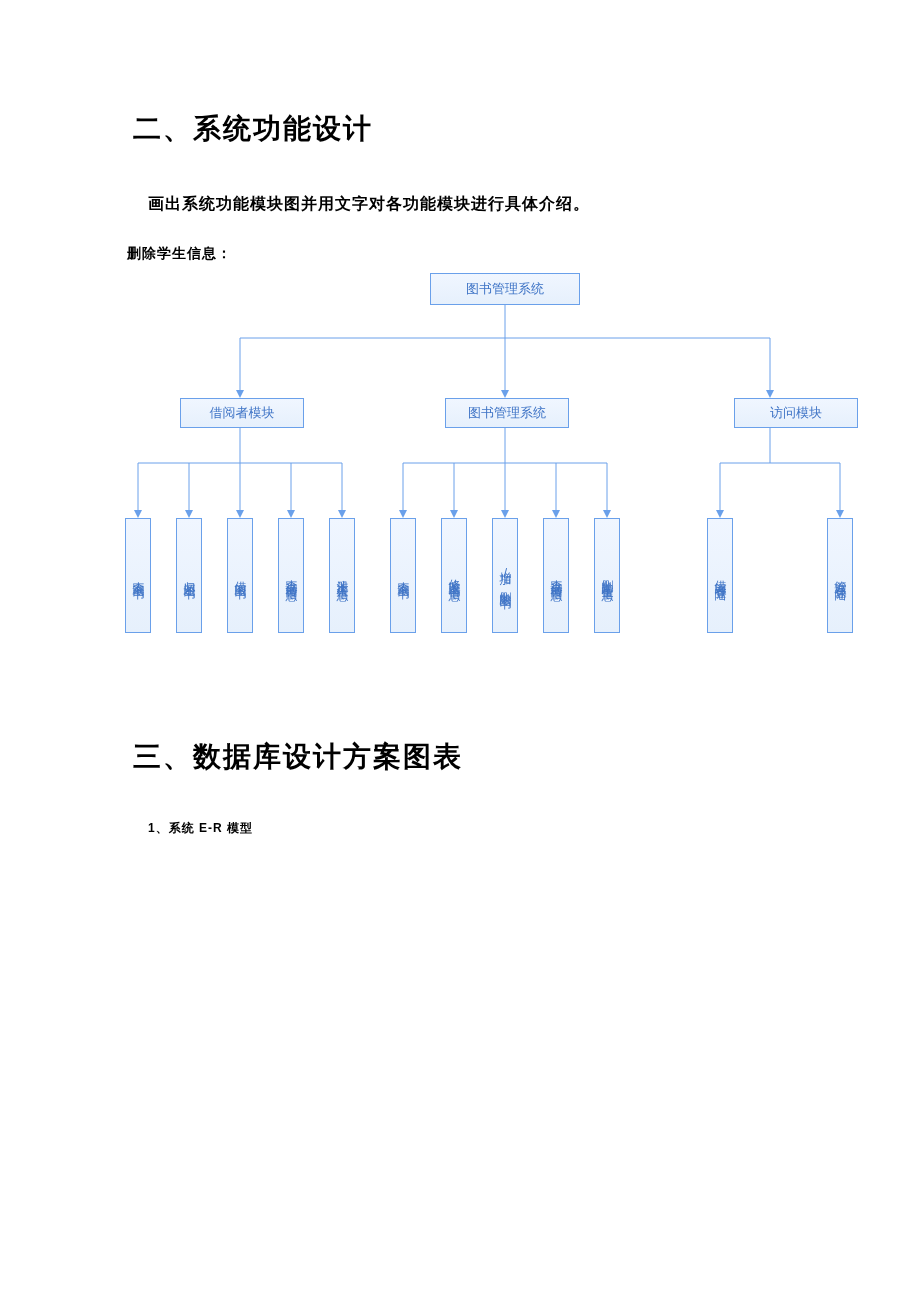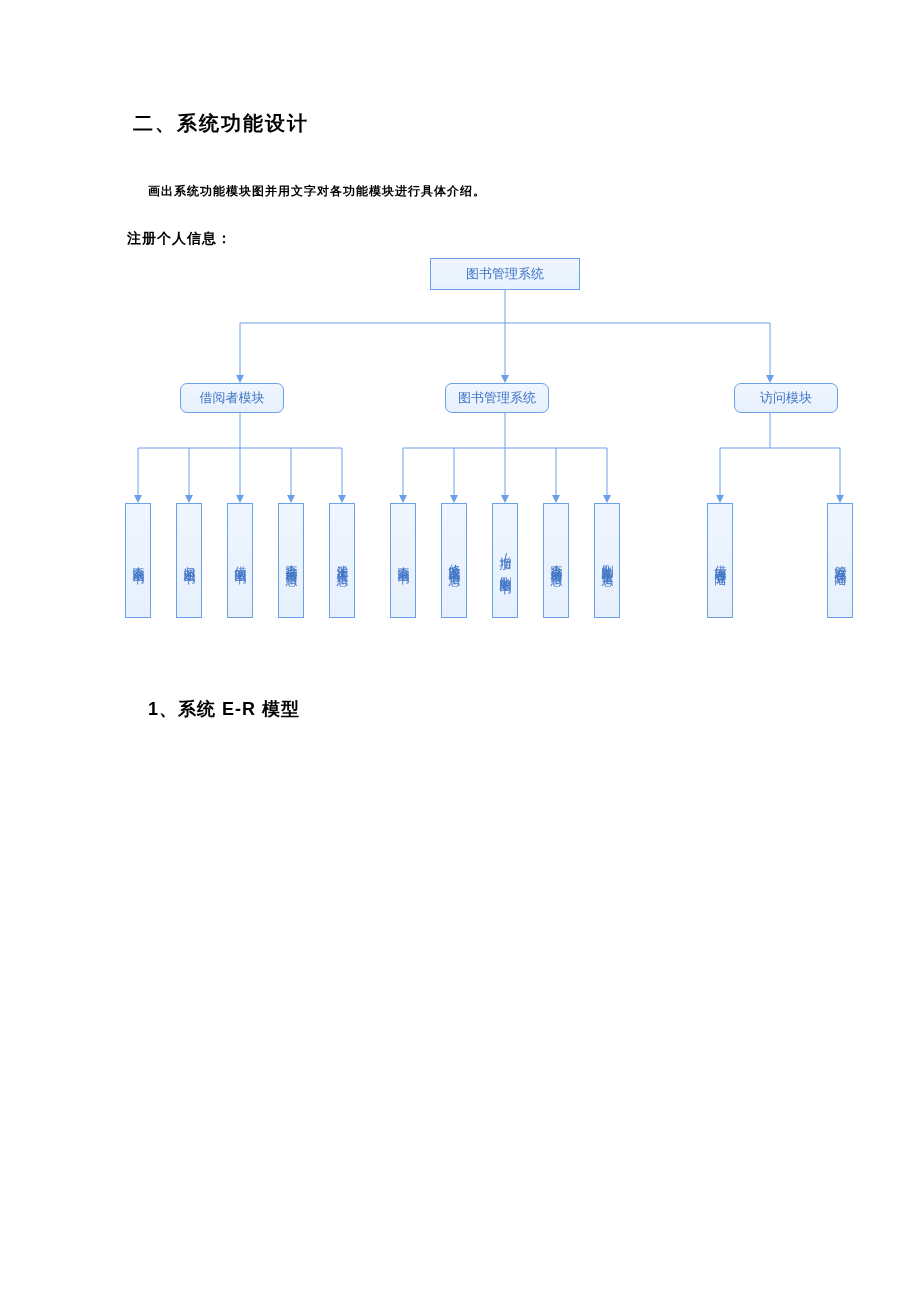--- a/index.html
+++ b/index.html
@@ -11,27 +11,27 @@
     color: #000;
   }
   .page {
     width: 920px;
     min-height: 1302px;
     padding: 0;
     box-sizing: border-box;
     position: relative;
   }
   h1.section-title {
-    font-size: 20px;
+    font-size: 28px;
     font-weight: bold;
     margin: 110px 0 0 133px;
     letter-spacing: 2px;
   }
   p.intro {
-    font-size: 12px;
+    font-size: 16px;
     font-weight: bold;
     margin: 46px 0 12px 148px;
     letter-spacing: 1px;
   }
   p.subtitle {
     font-size: 14px;
     font-weight: bold;
     margin: 30px 0 0 127px;
     letter-spacing: 1px;
   }
@@ -50,21 +50,21 @@
     display: flex;
     align-items: center;
     justify-content: center;
     box-sizing: border-box;
     text-align: center;
   }
   .node.root {
     left: 350px; top: 0; width: 150px; height: 32px;
   }
   .node.mid {
-    width: 104px; height: 30px; border-radius: 7px;
+    width: 124px; height: 30px;
   }
   .node.leaf {
     width: 26px; height: 115px;
     writing-mode: vertical-rl;
     text-orientation: upright;
     letter-spacing: 2px;
     font-size: 12px;
   }
   svg.connectors {
     position: absolute;
@@ -76,39 +76,39 @@
     stroke: #6aa0ea;
     stroke-width: 1;
   }
   svg.connectors polygon {
     fill: #6aa0ea;
   }
   h1.section-title.second {
     margin-top: 70px;
   }
   h2.sub-heading {
-    font-size: 18px;
+    font-size: 12px;
     font-weight: bold;
     margin: 44px 0 0 148px;
     letter-spacing: 1px;
   }
   p.er-caption {
     font-size: 14px;
     font-weight: normal;
     margin: 36px 0 0 127px;
     letter-spacing: 1px;
   }
 </style>
 </head>
 <body>
 
 <div class="page">
   <h1 class="section-title">二、系统功能设计</h1>
   <p class="intro">画出系统功能模块图并用文字对各功能模块进行具体介绍。</p>
-  <p class="subtitle">注册个人信息：</p>
+  <p class="subtitle">删除学生信息：</p>
 
   <div class="diagram-area">
     <svg class="connectors">
 
       <line x1="425" y1="32" x2="425" y2="65"></line>
 
       <line x1="160" y1="65" x2="690" y2="65"></line>
 
       <line x1="160" y1="65" x2="160" y2="120"></line>
         <polygon points="160,125 156,117 164,117"></polygon>
@@ -166,14 +166,15 @@
     <div class="node leaf" style="left:310px; top:245px;">查询图书</div>
     <div class="node leaf" style="left:361px; top:245px;">修改图书信息</div>
     <div class="node leaf" style="left:412px; top:245px;">增加/删除图书</div>
     <div class="node leaf" style="left:463px; top:245px;">查询借阅信息</div>
     <div class="node leaf" style="left:514px; top:245px;">删除学生信息</div>
 
     <div class="node leaf" style="left:627px; top:245px;">借阅者登陆</div>
     <div class="node leaf" style="left:747px; top:245px;">管理员登陆</div>
   </div>
 
+  <h1 class="section-title second">三、数据库设计方案图表</h1>
   <h2 class="sub-heading">1、系统 E-R 模型</h2>
 </div>
 
 </body></html>

